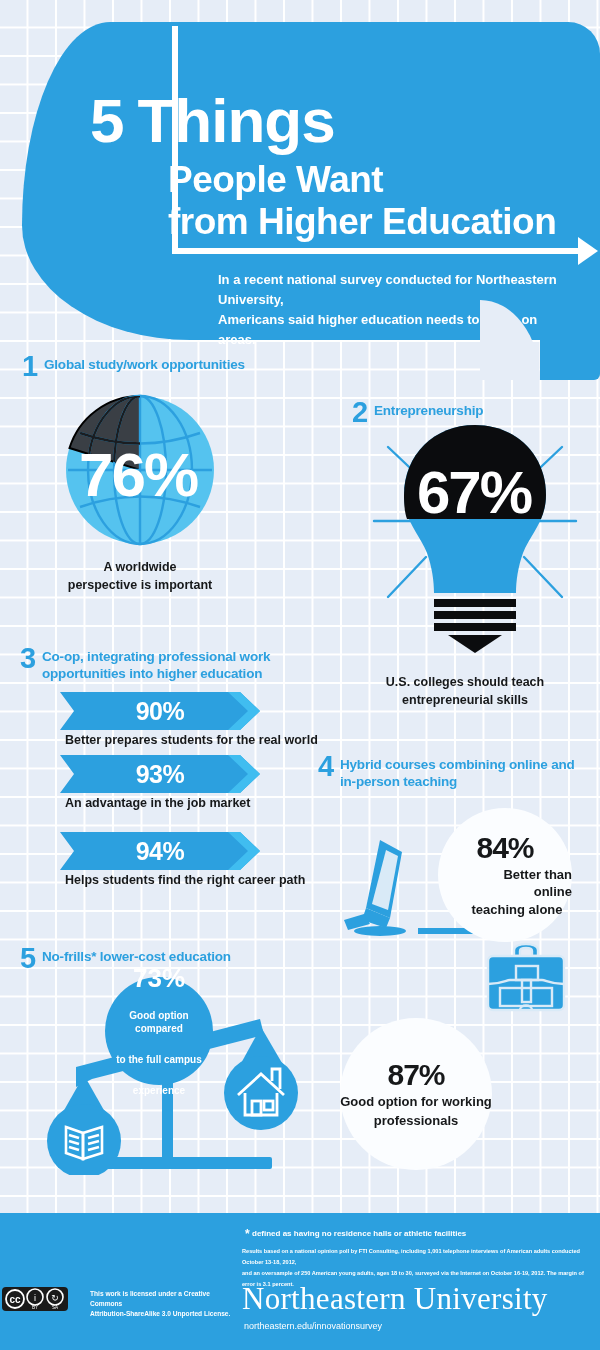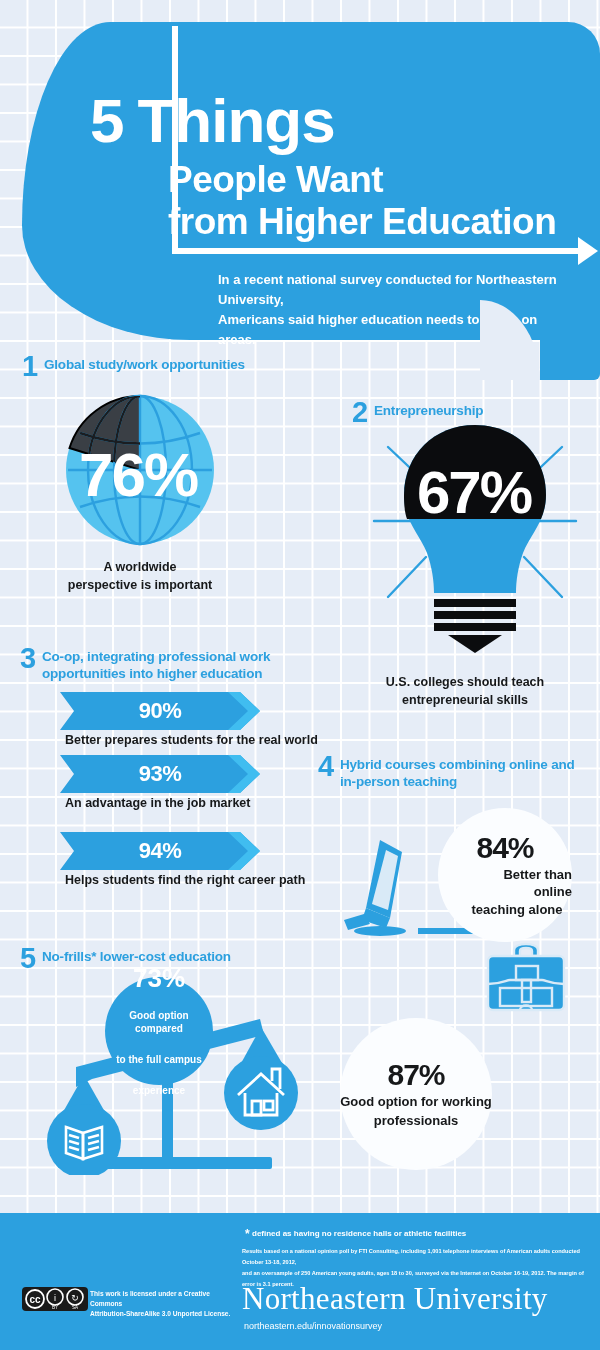--- a/index.html
+++ b/index.html
@@ -112,21 +112,21 @@
     position:absolute; left:0; top:0; width:200px; height:38px;
     background:#2ca0df;
     clip-path:polygon(0 0, 180px 0, 200px 50%, 180px 100%, 0 100%, 14px 50%);
   }
   .bar-tip {
     position:absolute; left:168px; top:0; width:32px; height:38px;
     background:#40bdf0;
     clip-path:polygon(0 0, 12px 0, 32px 50%, 12px 100%, 0 100%, 20px 50%);
   }
   .bar-val {
-    position:relative; color:#fff; font-size:22px; font-weight:bold;
+    position:relative; color:#fff; font-size:25px; font-weight:bold;
     z-index:2; letter-spacing:-0.5px;
   }
   .bar-cap {
     color:#16181a; font-size:12.5px; font-weight:bold;
     margin:3px 0 0 5px; white-space:nowrap;
   }
 
   
   #sec4-head { left:318px; top:752px; width:270px; }
   .circle-stat {
@@ -166,21 +166,21 @@
   .footer {
     position:absolute; left:0; top:1213px; width:600px; height:137px;
     background:#2ca0df;
   }
   .fn-star { position:absolute; left:245px; top:14px; color:#fff; font-size:12px; font-weight:bold; }
   .fn-text { position:absolute; left:252px; top:16px; color:#fff; font-size:8px; font-weight:bold; }
   .fn-body {
     position:absolute; left:242px; top:33px; width:350px;
     color:#fff; font-size:5.6px; line-height:1.95; font-weight:bold;
   }
-  .cc-box { position:absolute; left:22px; top:74px; width:66px; height:24px; }
+  .cc-box { position:absolute; left:2px; top:74px; width:66px; height:24px; }
   .cc-text {
     position:absolute; left:90px; top:76px; width:150px;
     color:#fff; font-size:6.6px; line-height:1.55; font-weight:bold;
   }
   .nu-logo {
     position:absolute; left:242px; top:68px;
     color:#fff; font-size:31px;
     font-family:"Liberation Serif", serif; letter-spacing:0.3px;
   }
   .nu-url { position:absolute; left:244px; top:108px; color:#fff; font-size:9px; }

